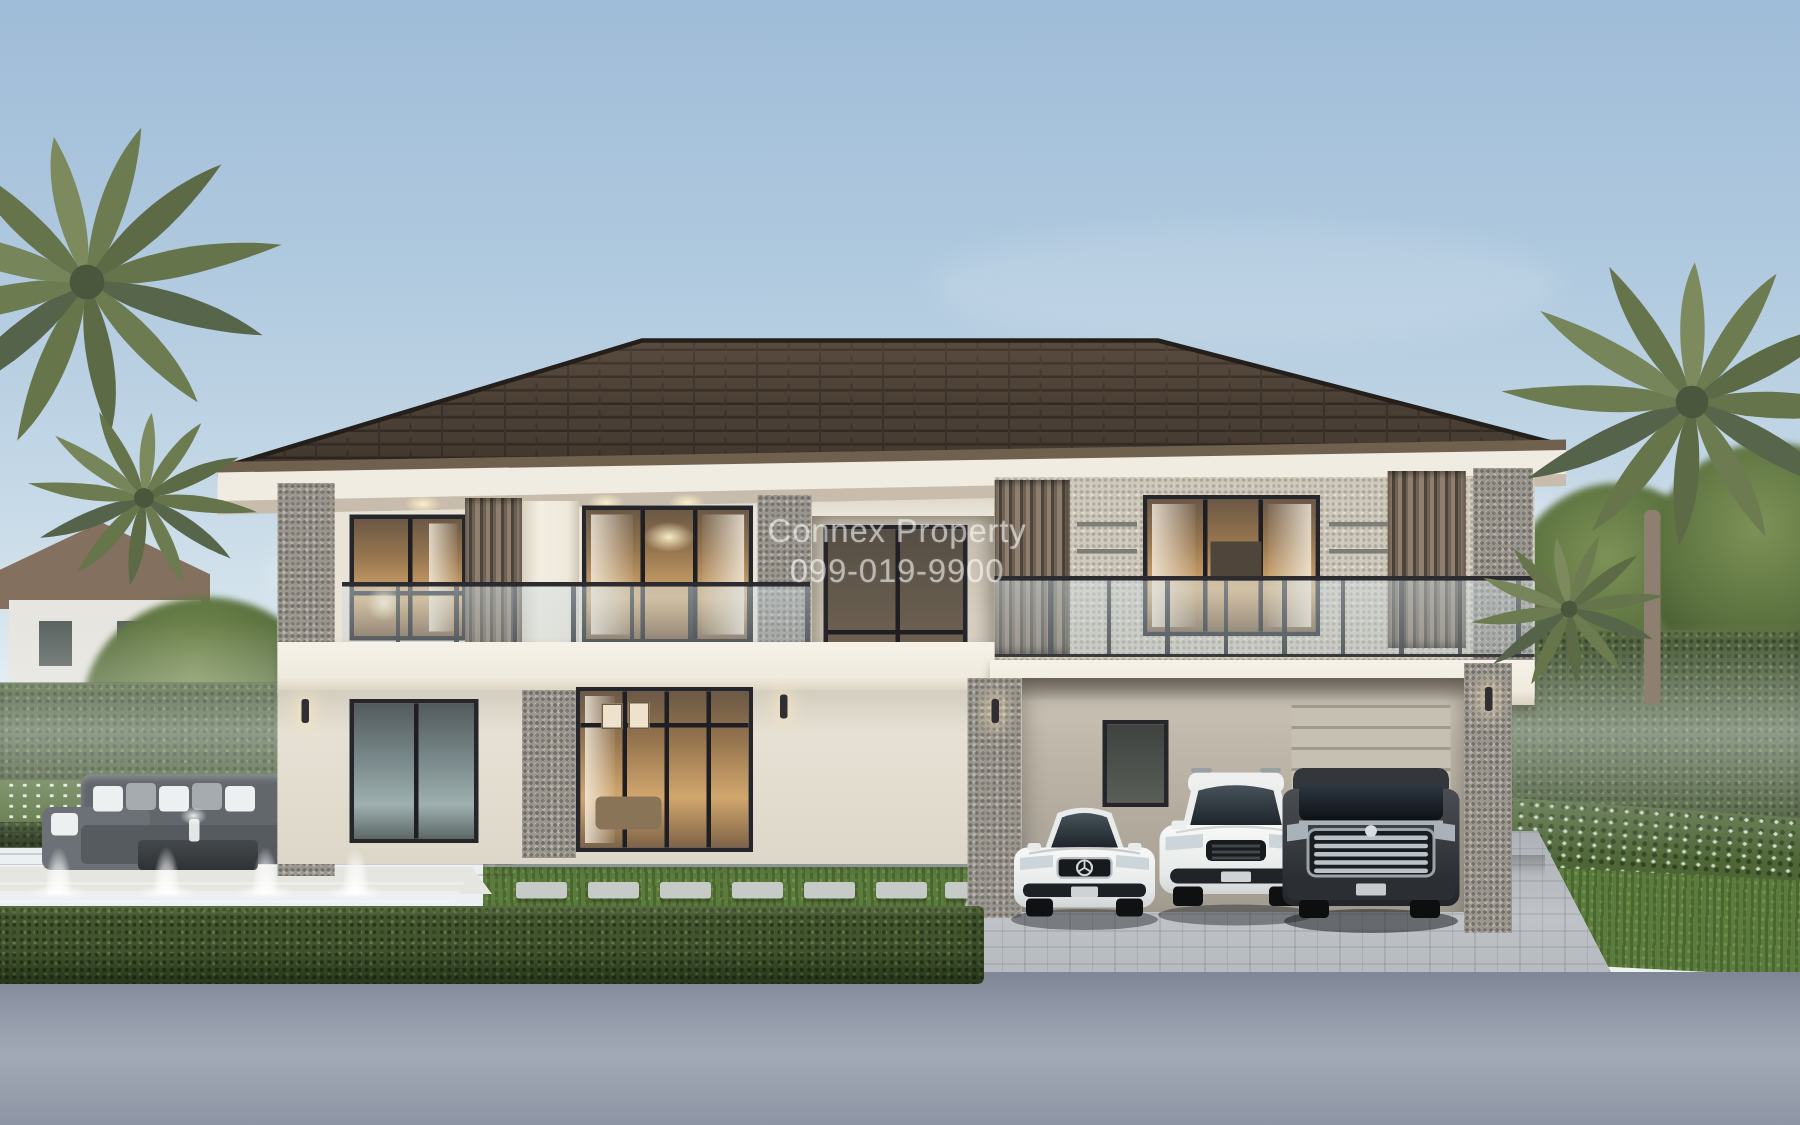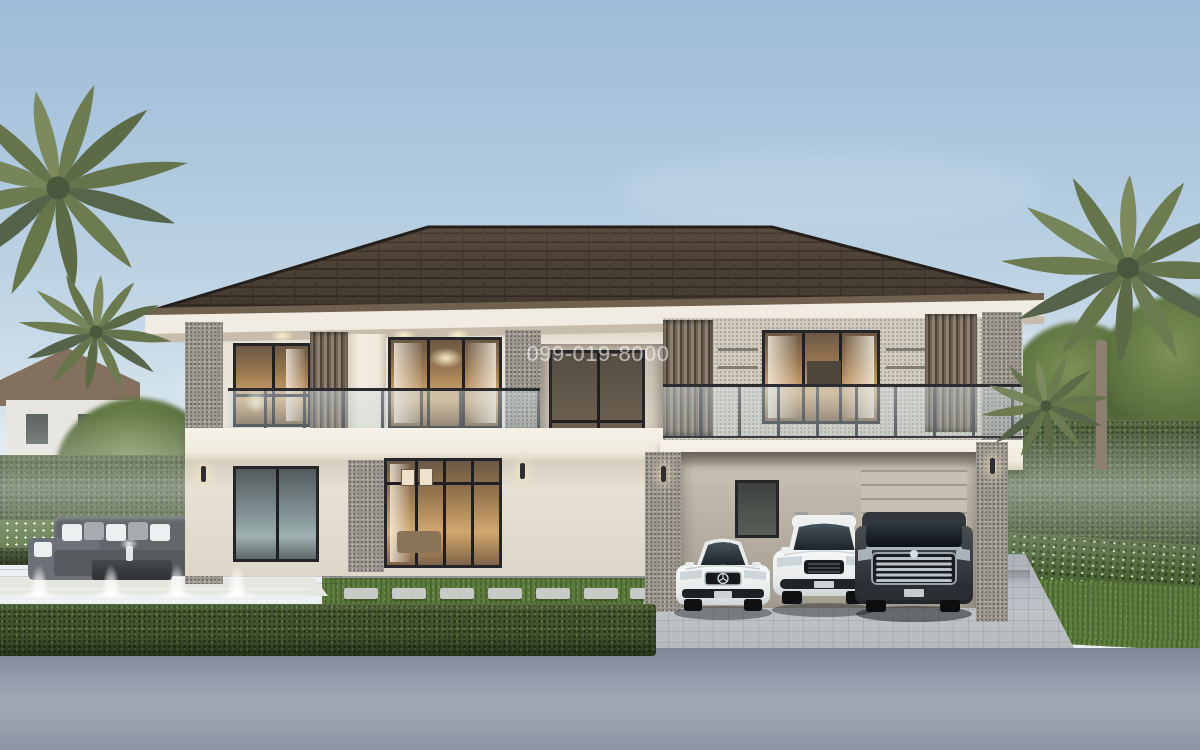--- a/index.html
+++ b/index.html
@@ -381,16 +381,17 @@
       </g>
     </defs>
     <rect x="1096" y="340" width="11" height="130" rx="4" fill="#8d8070"></rect>
     <use href="#palmG" transform="translate(58,188) scale(1.65) rotate(-8)"></use>
     <use href="#palmG" transform="translate(96,332) scale(0.95) rotate(10)"></use>
     <use href="#palmG" transform="translate(1128,268) scale(1.55) rotate(6)"></use>
     <use href="#palmG" transform="translate(1046,406) scale(0.8) rotate(-5)"></use>
   </svg>
 
   <div class="abs watermark">
-    <div>099-019-8000</div>
+    <div>Connex Property</div>
+    <div>099-019-9900</div>
   </div>
 
 </div>
 
 </body></html>

